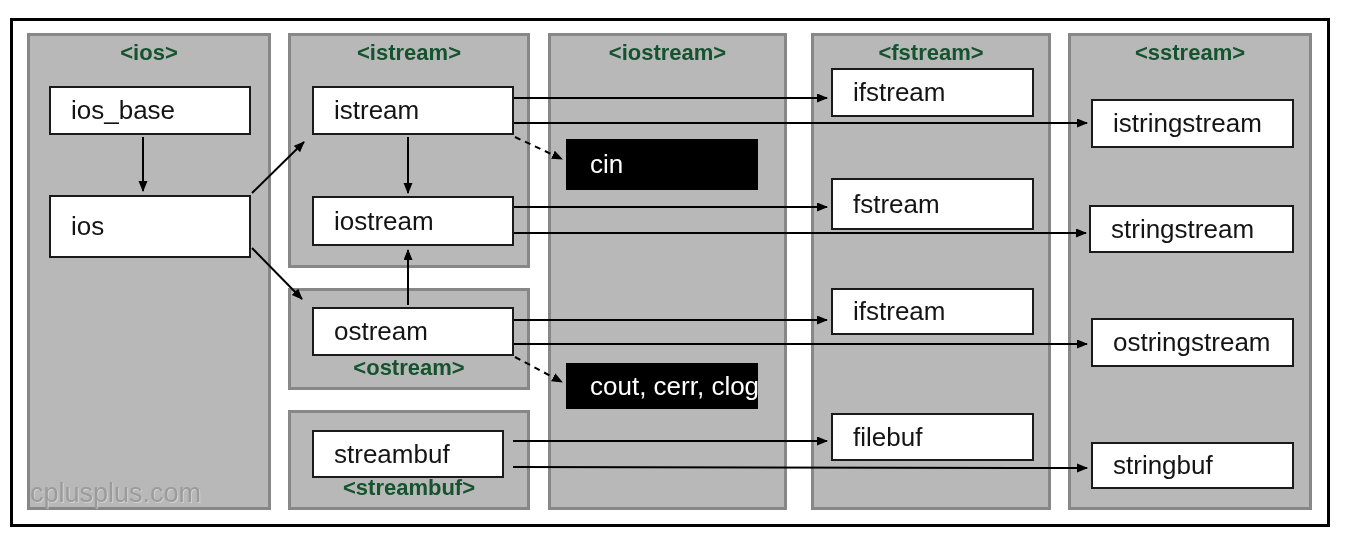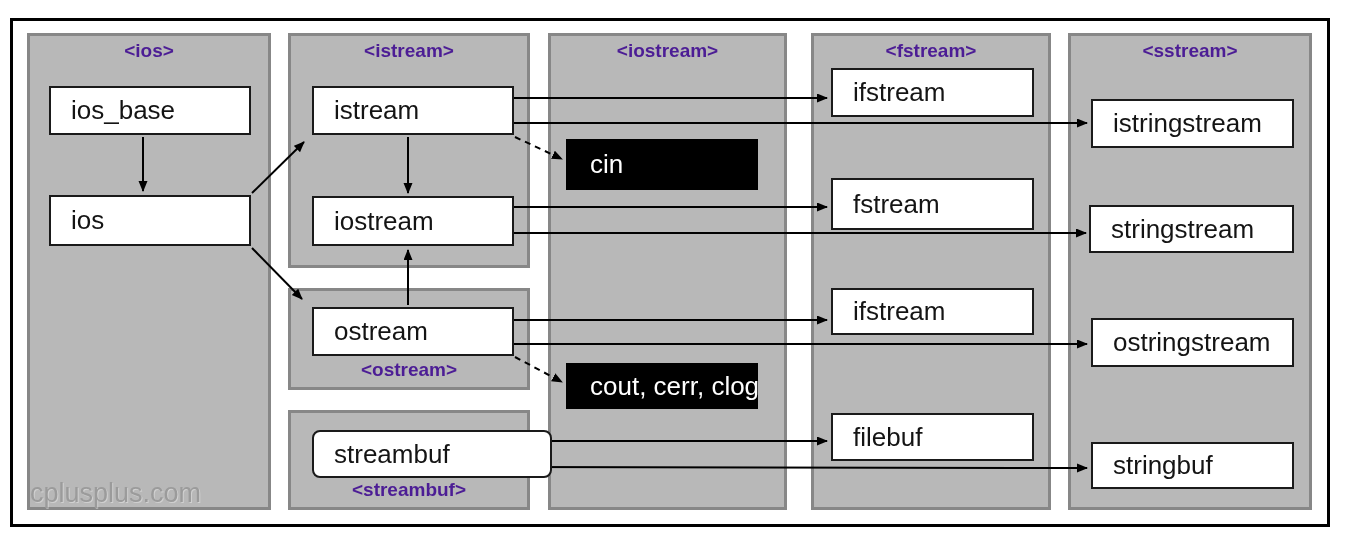--- a/index.html
+++ b/index.html
@@ -11,21 +11,21 @@
   .frame {
     position:absolute; left:10px; top:18px; width:1320px; height:509px;
     border:3px solid #000000; box-sizing:border-box; background:#ffffff;
   }
   .panel {
     position:absolute; background:#b8b8b8; border:3px solid #878787;
     box-sizing:border-box;
   }
   .panel-title {
     position:absolute; left:0; right:0; text-align:center;
-    font-weight:bold; font-size:19px; color:#4c1d95; white-space:nowrap;
+    font-weight:bold; font-size:22px; color:#14532d; white-space:nowrap;
   }
   .panel-title.top    { top:4px; }
   .panel-title.bottom { bottom:6px; }
   .cbox {
     position:absolute; background:#ffffff; border:2px solid #1a1a1a;
     box-sizing:border-box; display:flex; align-items:center;
     padding-left:20px; font-size:26px; color:#141414; white-space:nowrap;
   }
   .obox {
     position:absolute; background:#000000; color:#ffffff;
@@ -90,25 +90,25 @@
     <line x1="513" y1="207" x2="827" y2="207" stroke="#000" stroke-width="2" marker-end="url(#ah)"></line>
     <line x1="513" y1="233" x2="1086" y2="233" stroke="#000" stroke-width="2" marker-end="url(#ah)"></line>
     <line x1="513" y1="320" x2="827" y2="320" stroke="#000" stroke-width="2" marker-end="url(#ah)"></line>
     <line x1="513" y1="344" x2="1087" y2="344" stroke="#000" stroke-width="2" marker-end="url(#ah)"></line>
     <line x1="515" y1="357" x2="562" y2="382" stroke="#000" stroke-width="2" stroke-dasharray="6 5" marker-end="url(#ah)"></line>
     <line x1="513" y1="441" x2="827" y2="441" stroke="#000" stroke-width="2" marker-end="url(#ah)"></line>
     <line x1="513" y1="467" x2="1087" y2="468" stroke="#000" stroke-width="2" marker-end="url(#ah)"></line>
   </svg>
 
   <div class="cbox" style="left:49px;top:86px;width:202px;height:49px;">ios_base</div>
-  <div class="cbox" style="left:49px;top:195px;width:202px;height:51px;">ios</div>
+  <div class="cbox" style="left:49px;top:195px;width:202px;height:63px;">ios</div>
   <div class="cbox" style="left:312px;top:86px;width:202px;height:49px;">istream</div>
   <div class="cbox" style="left:312px;top:196px;width:202px;height:50px;">iostream</div>
   <div class="cbox" style="left:312px;top:307px;width:202px;height:49px;">ostream</div>
-  <div class="cbox" style="left:312px;top:430px;width:240px;height:48px;border-radius:8px;">streambuf</div>
+  <div class="cbox" style="left:312px;top:430px;width:192px;height:48px;">streambuf</div>
   <div class="cbox" style="left:831px;top:68px;width:203px;height:49px;">ifstream</div>
   <div class="cbox" style="left:831px;top:178px;width:203px;height:52px;">fstream</div>
   <div class="cbox" style="left:831px;top:288px;width:203px;height:47px;">ifstream</div>
   <div class="cbox" style="left:831px;top:413px;width:203px;height:48px;">filebuf</div>
   <div class="cbox" style="left:1091px;top:99px;width:203px;height:49px;">istringstream</div>
   <div class="cbox" style="left:1089px;top:205px;width:205px;height:48px;">stringstream</div>
   <div class="cbox" style="left:1091px;top:318px;width:203px;height:49px;">ostringstream</div>
   <div class="cbox" style="left:1091px;top:442px;width:203px;height:47px;">stringbuf</div>
 
   <div class="obox" style="left:566px;top:139px;width:192px;height:51px;">cin</div>

